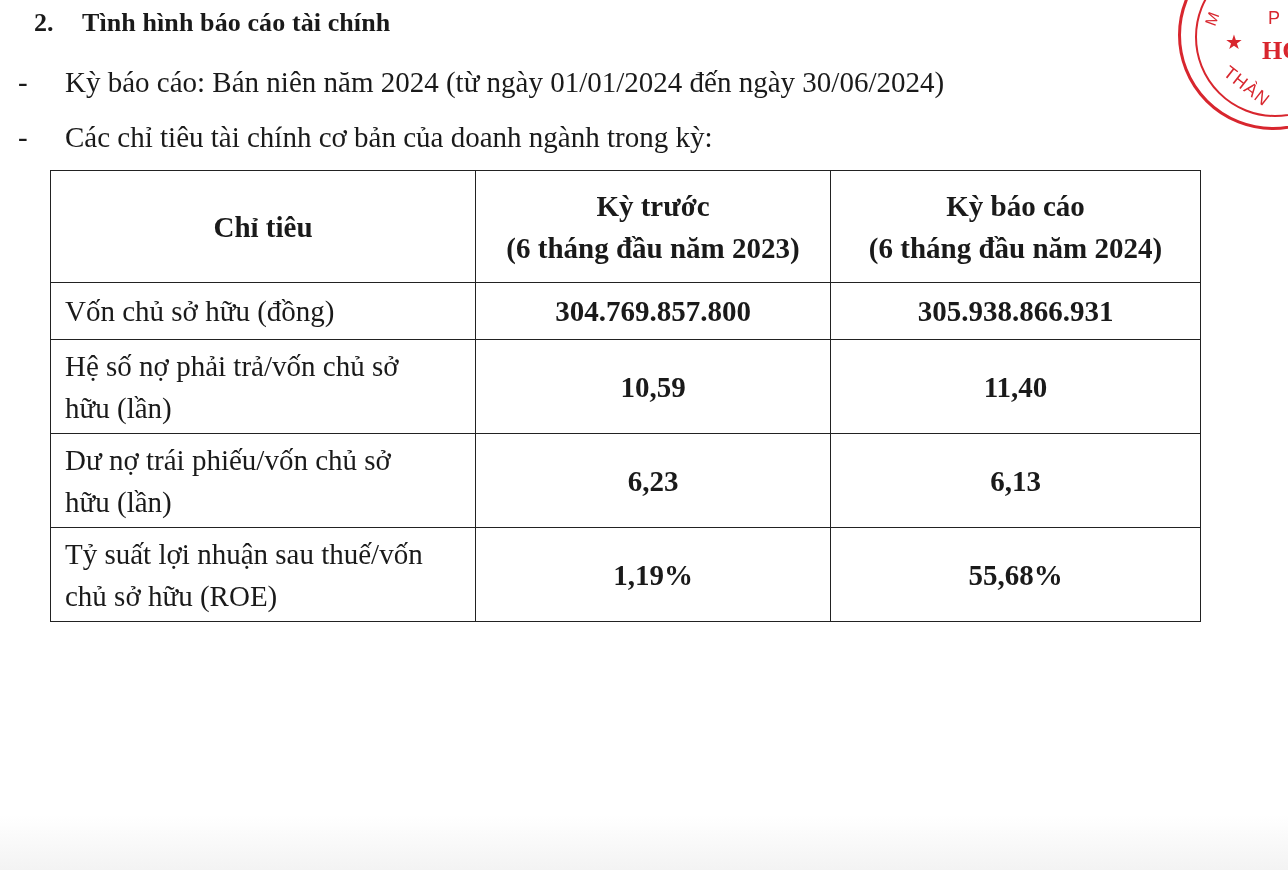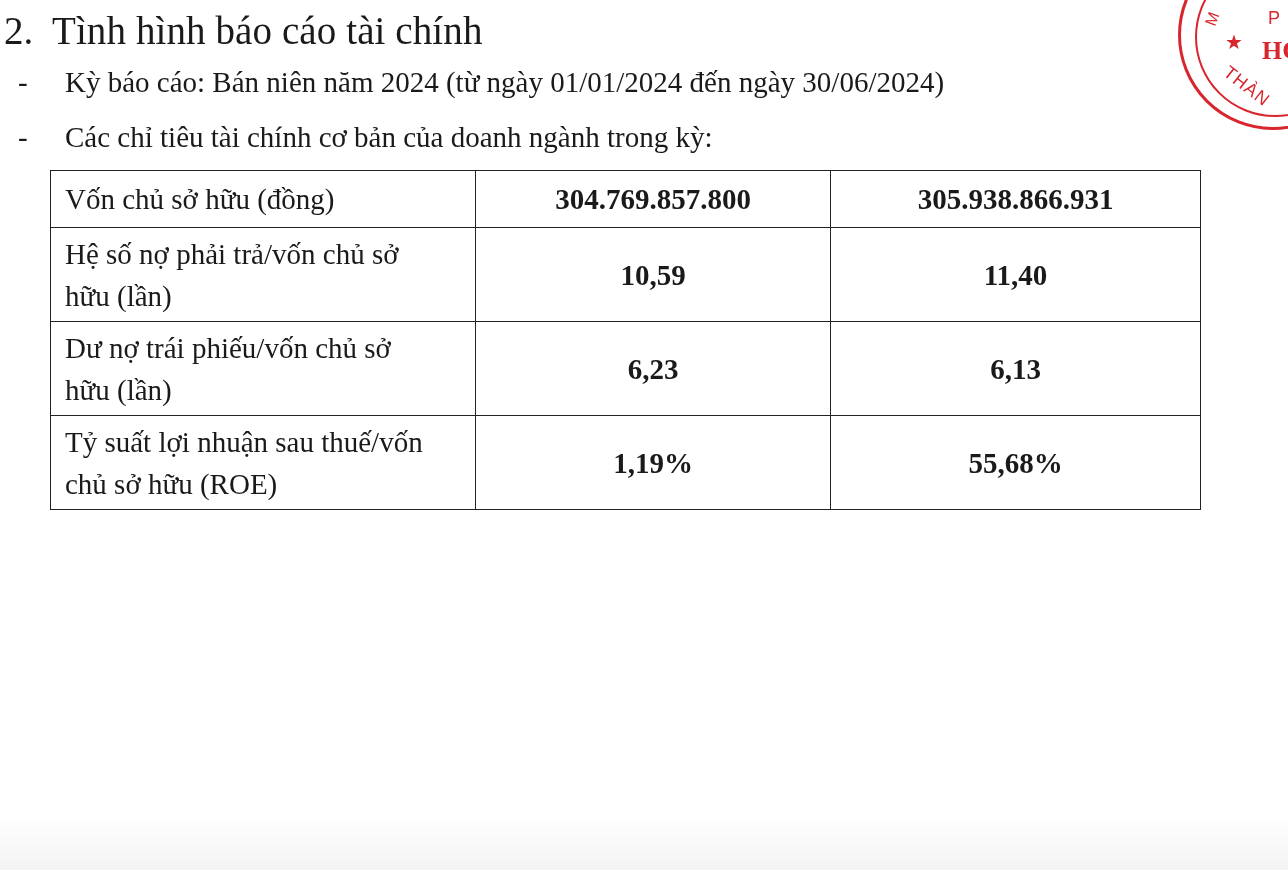--- a/index.html
+++ b/index.html
@@ -10,24 +10,24 @@
       width: 1288px;
       height: 870px;
       overflow: hidden;
       position: relative;
       background: linear-gradient(to bottom, #ffffff 0px, #ffffff 815px, #f3f3f3 870px);
       font-family: "Liberation Serif", "DejaVu Serif", serif;
       color: #1a1a1a;
     }
     .heading {
       position: absolute;
-      left: 4px;
+      left: 34px;
       top: 8px;
-      font-size: 39px;
-      font-weight: normal;
+      font-size: 26px;
+      font-weight: bold;
       letter-spacing: 0.1px;
       white-space: nowrap;
     }
     .heading .num {
       display: inline-block;
       width: 48px;
     }
     .bullet {
       position: absolute;
       left: 18px;
@@ -164,20 +164,33 @@
   <span class="dash">-</span><span>Các chỉ tiêu tài chính cơ bản của doanh ngành trong kỳ:</span>
 </div>
 
 <table class="fin">
   <colgroup>
     <col class="c1">
       <col class="c2">
       <col class="c3">
   </colgroup>
   <tbody>
+      <tr class="h-head">
+    <th>
+      <span>Chỉ tiêu</span>
+    </th>
+    <th>
+      <div>Kỳ trước</div>
+      <div>(6 tháng đầu năm 2023)</div>
+    </th>
+    <th>
+      <div>Kỳ báo cáo</div>
+      <div>(6 tháng đầu năm 2024)</div>
+    </th>
+  </tr>
 
   <tr class="h-one">
     <td class="label">
       <span>Vốn chủ sở hữu (đồng)</span>
     </td>
     <td class="val">304.769.857.800</td>
     <td class="val">305.938.866.931</td>
   </tr>
 
   <tr class="h-two">

